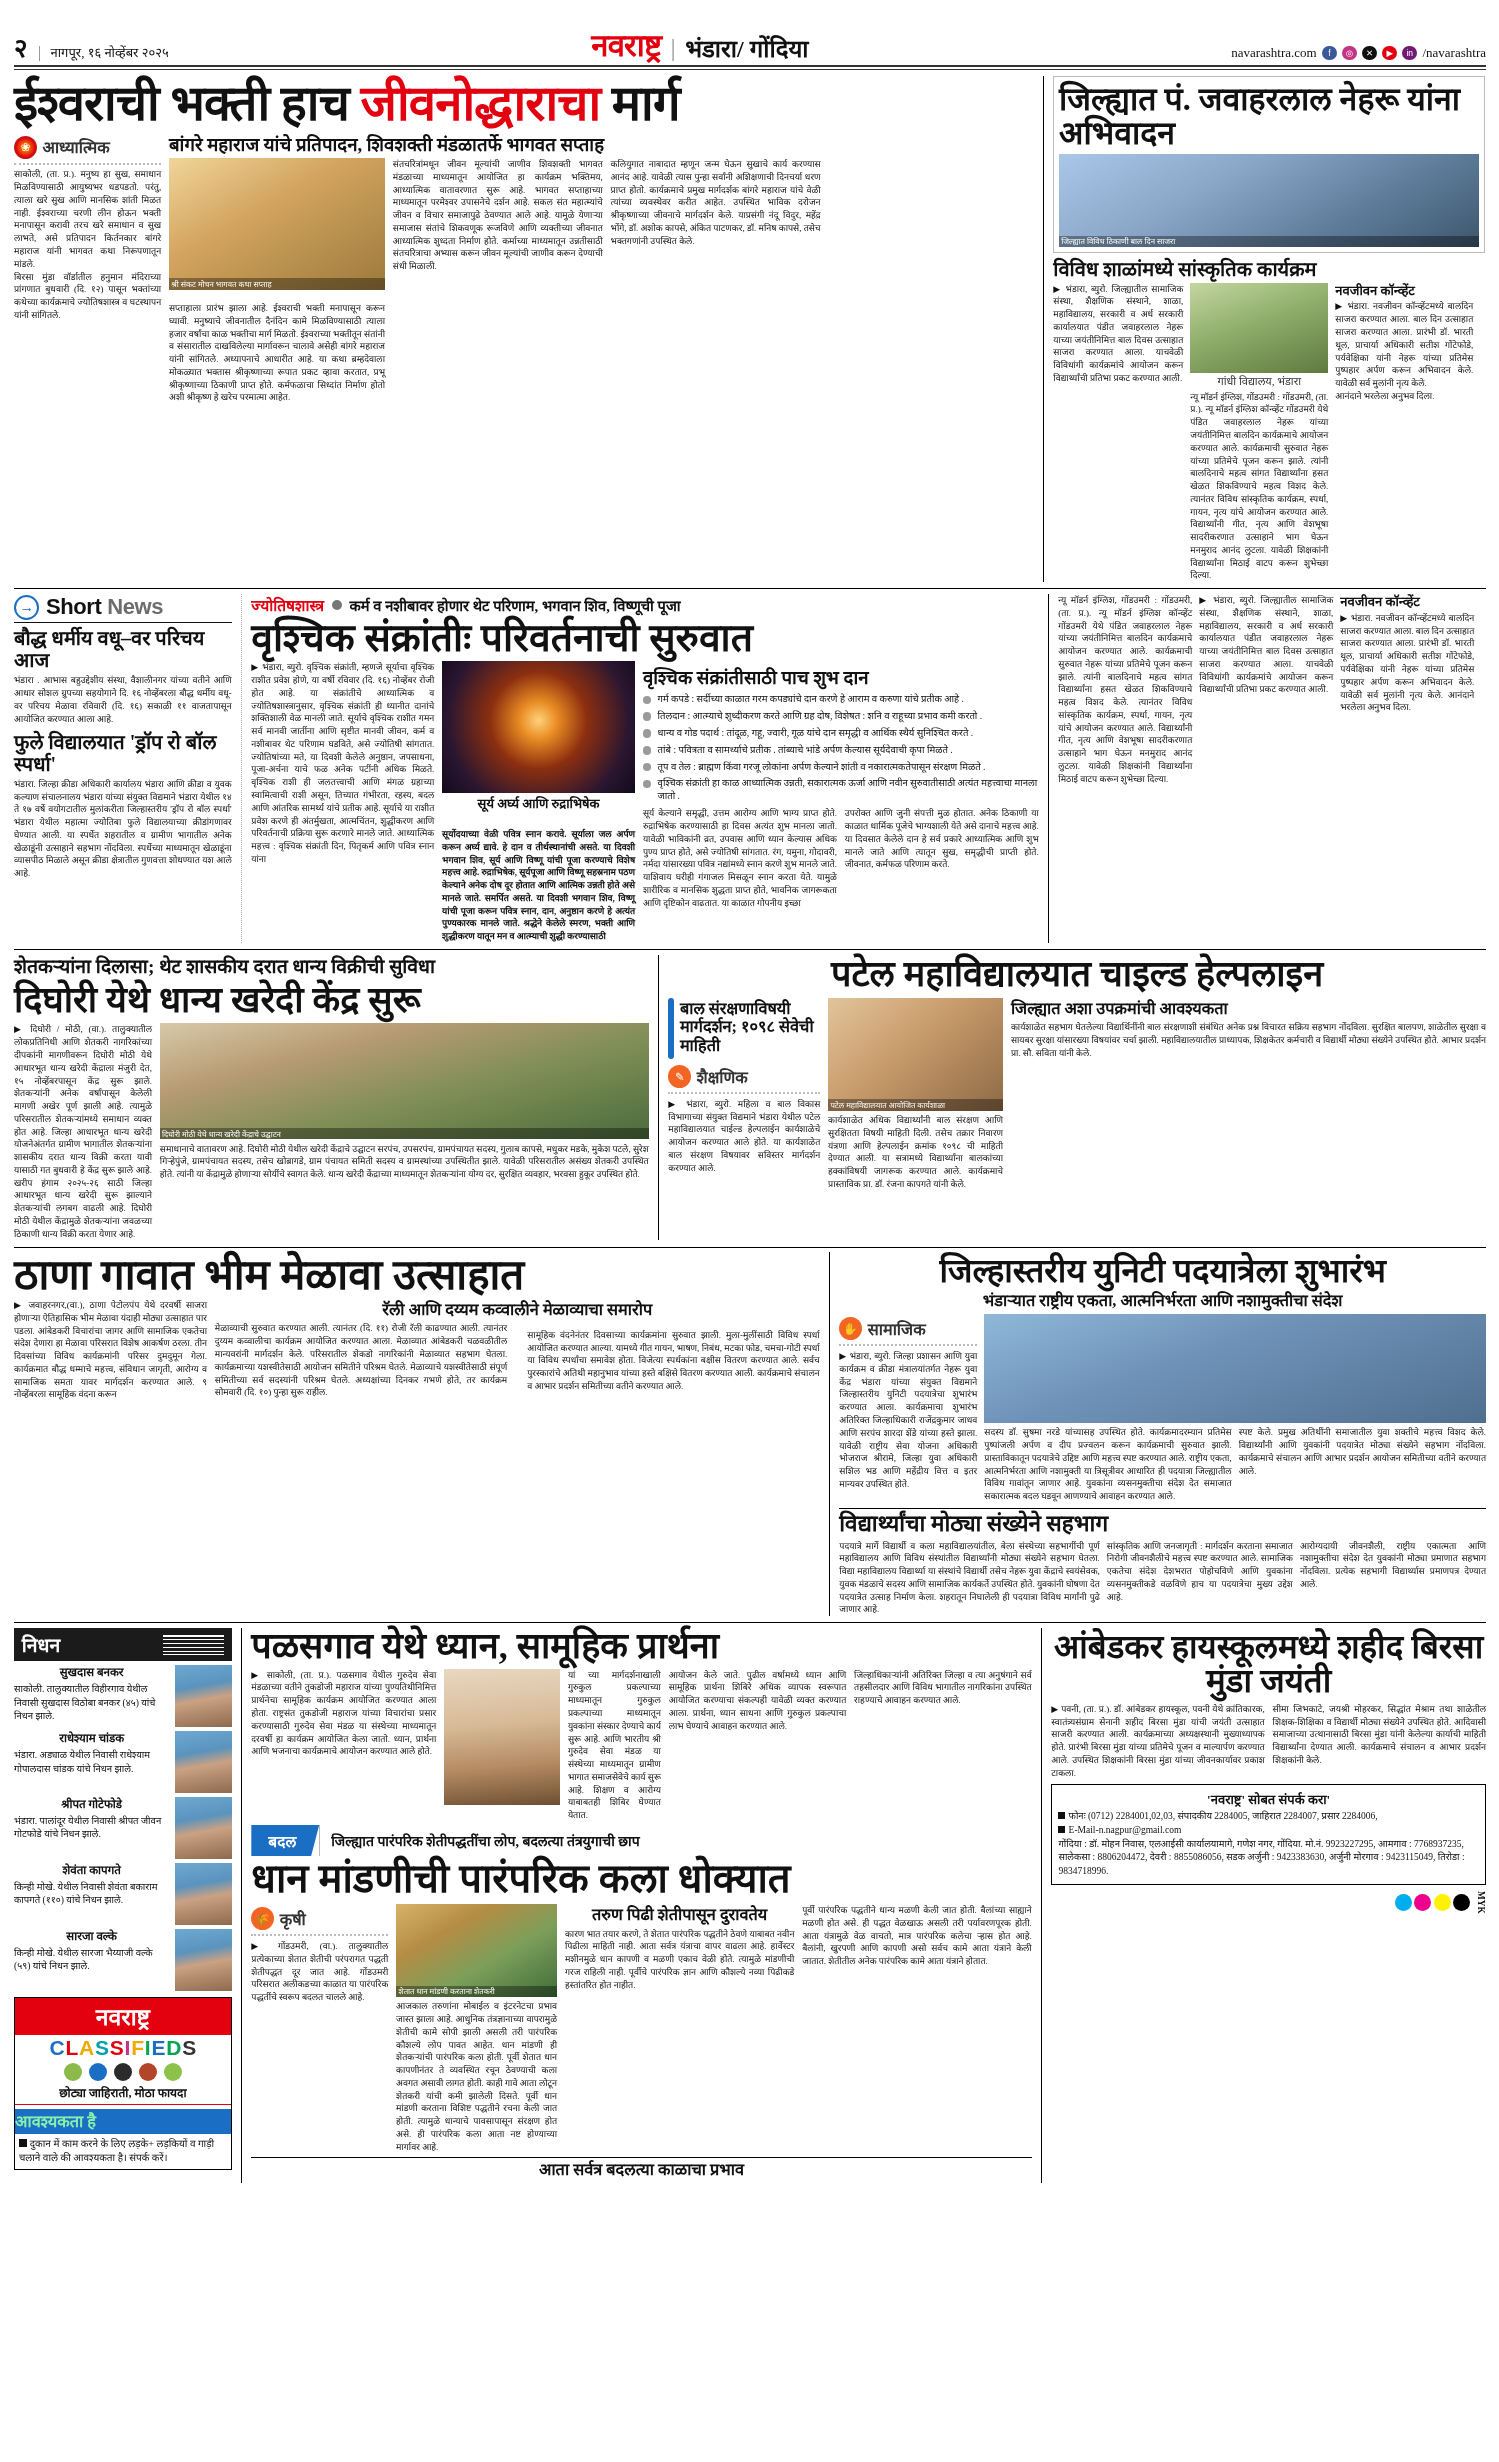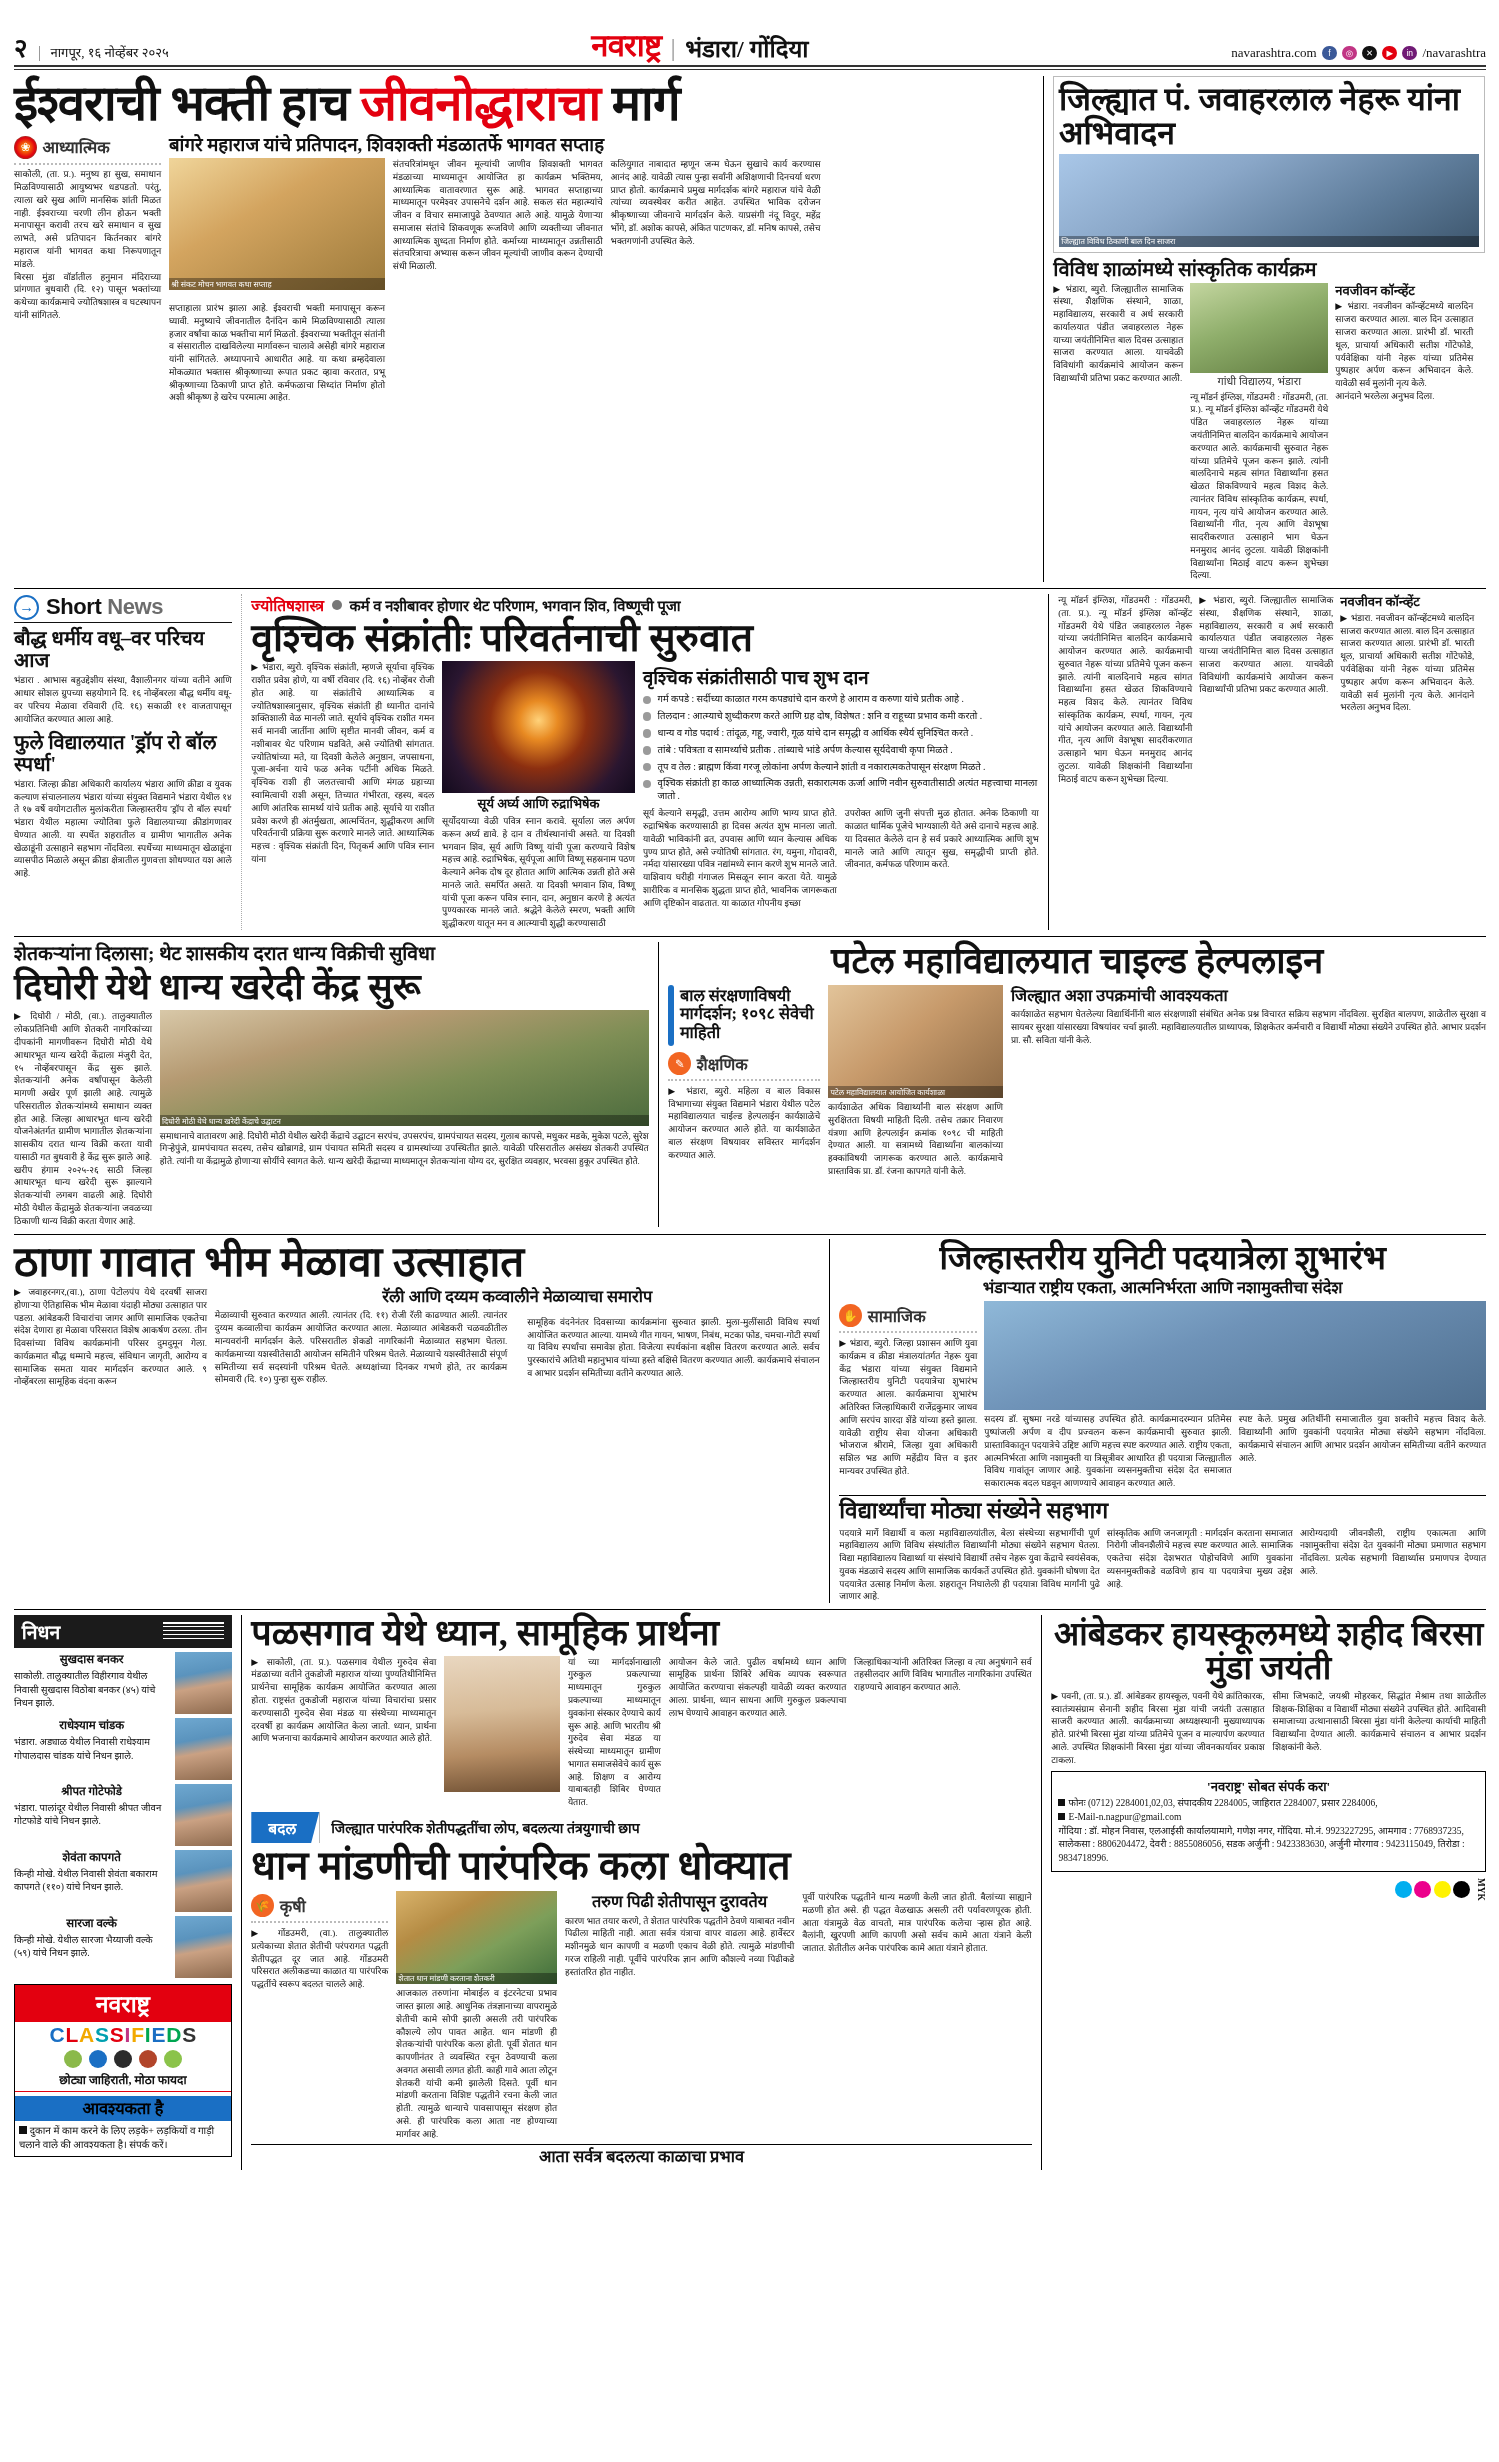--- a/index.html
+++ b/index.html
@@ -97,21 +97,21 @@
   .nid-name{font-size:11.6px;font-weight:bold;text-align:center;display:block;margin-bottom:0.8px;}
   .nid-ph{width:57px;height:62px;flex:0 0 57px;}
 
   
   .cls-box{border:0.8px solid #000;margin-top:6.2px;}
   .cls-logo{background:#e3000f;color:#fff;font-size:23px;font-weight:bold;text-align:center;padding:2.3px 0;}
   .cls-word{display:flex;justify-content:center;gap:0.8px;font-family:"Liberation Sans",sans-serif;font-size:21px;font-weight:bold;padding:1.6px 0;}
   .cls-icons{display:flex;justify-content:center;gap:7px;padding:1.6px 0 2.3px;}
   .cls-ic{width:18px;height:18px;border-radius:50%;display:inline-block;}
   .cls-tl{text-align:center;font-size:12px;font-weight:bold;padding-bottom:3.1px;border-bottom:1.6px solid #e3000f;}
-  .cls-need{background:#1a6fc4;color:#000000;text-align:center;font-size:16.3px;font-weight:bold;margin:3.9px 0 3.1px;padding:1.6px 0;}
+  .cls-need{background:#1a6fc4;color:#86efac;font-size:16.3px;font-weight:bold;margin:3.9px 0 3.1px;padding:1.6px 0;}
   .cls-ad{font-size:10px;line-height:1.4;padding:0 3.9px 3.9px;}
   .cls-ad .sq{display:inline-block;width:7.8px;height:7.8px;background:#111;margin-right:3.1px;}
 
   
   .badal{display:flex;align-items:stretch;margin:3.1px 0 1.6px;}
   .badal-l{background:#1a6fc4;color:#fff;font-size:15.5px;font-weight:bold;padding:4.7px 23px 4.7px 17px;
            clip-path:polygon(0 0,100% 0,88% 100%,0 100%);}
   .badal-r{flex:1;display:flex;align-items:center;padding-left:11px;border-left:1.6px solid #bbb;font-size:14px;font-weight:bold;}
 
   
@@ -237,21 +237,21 @@
       <h1 style="font-size:39px;font-weight:bold;margin:1.6px 0 4.7px;line-height:1;">वृश्चिक संक्रांतीः परिवर्तनाची सुरुवात</h1>
 
       <div class="cols" style="gap:7.8px;">
         <div style="width:183px;" class="tiny-txt">▶ भंडारा, ब्युरो. वृश्चिक संक्रांती, म्हणजे सूर्याचा वृश्चिक राशीत प्रवेश होणे, या वर्षी रविवार (दि. १६) नोव्हेंबर रोजी होत आहे. या संक्रांतीचे आध्यात्मिक व ज्योतिषशास्त्रानुसार, वृश्चिक संक्रांती ही ध्यानीत दानांचे शक्तिशाली वेळ मानली जाते. सूर्याचे वृश्चिक राशीत गमन सर्व मानवी जातींना आणि सृष्टीत मानवी जीवन, कर्म व नशीबावर थेट परिणाम घडविते, असे ज्योतिषी सांगतात.
 ज्योतिषांच्या मते, या दिवशी केलेले अनुष्ठान, जपसाधना, पूजा-अर्चना याचे फळ अनेक पटींनी अधिक मिळते. वृश्चिक राशी ही जलतत्त्वाची आणि मंगळ ग्रहाच्या स्वामित्वाची राशी असून, तिच्यात गंभीरता, रहस्य, बदल आणि आंतरिक सामर्थ्य यांचे प्रतीक आहे. सूर्याचे या राशीत प्रवेश करणे ही अंतर्मुखता, आत्मचिंतन, शुद्धीकरण आणि परिवर्तनाची प्रक्रिया सुरू करणारे मानले जाते.
 आध्यात्मिक महत्त्व : वृश्चिक संक्रांती दिन, पितृकर्म आणि पवित्र स्नान यांना</div>
 
         <div style="width:193px;">
           <div class="ph ph-scorp" style="height:132px;"></div>
           <div class="kicker-sm" style="text-align:center;margin-top:3.1px;">सूर्य अर्घ्य आणि रुद्राभिषेक</div>
-          <div class="tiny-txt" style="margin-top:3px;">सूर्योदयाच्या वेळी पवित्र स्नान करावे. सूर्याला जल अर्पण करून अर्घ्य द्यावे. हे दान व तीर्थस्थानांची असते. या दिवशी भगवान शिव, सूर्य आणि विष्णू यांची पूजा करण्याचे विशेष महत्त्व आहे. रुद्राभिषेक, सूर्यपूजा आणि विष्णू सहस्रनाम पठण केल्याने अनेक दोष दूर होतात आणि आत्मिक उन्नती होते असे मानले जाते.
+          <div class="tiny-txt" style="margin-top:16px;font-weight:bold;">सूर्योदयाच्या वेळी पवित्र स्नान करावे. सूर्याला जल अर्पण करून अर्घ्य द्यावे. हे दान व तीर्थस्थानांची असते. या दिवशी भगवान शिव, सूर्य आणि विष्णू यांची पूजा करण्याचे विशेष महत्त्व आहे. रुद्राभिषेक, सूर्यपूजा आणि विष्णू सहस्रनाम पठण केल्याने अनेक दोष दूर होतात आणि आत्मिक उन्नती होते असे मानले जाते.
 समर्पित असते. या दिवशी भगवान शिव, विष्णू यांची पूजा करून पवित्र स्नान, दान, अनुष्ठान करणे हे अत्यंत पुण्यकारक मानले जाते. श्रद्धेने केलेले स्मरण, भक्ती आणि शुद्धीकरण यातून मन व आत्म्याची शुद्धी करण्यासाठी</div>
         </div>
 
         <div style="flex:1;">
           <div class="dan-box">
             <div class="dan-title">वृश्चिक संक्रांतीसाठी पाच शुभ दान</div>
             <div class="dan-li">
                 <span class="bl"></span>
                 <span>गर्म कपडे : सर्दीच्या काळात गरम कपड्यांचे दान करणे हे आराम व करुणा यांचे प्रतीक आहे .</span>
               </div>

